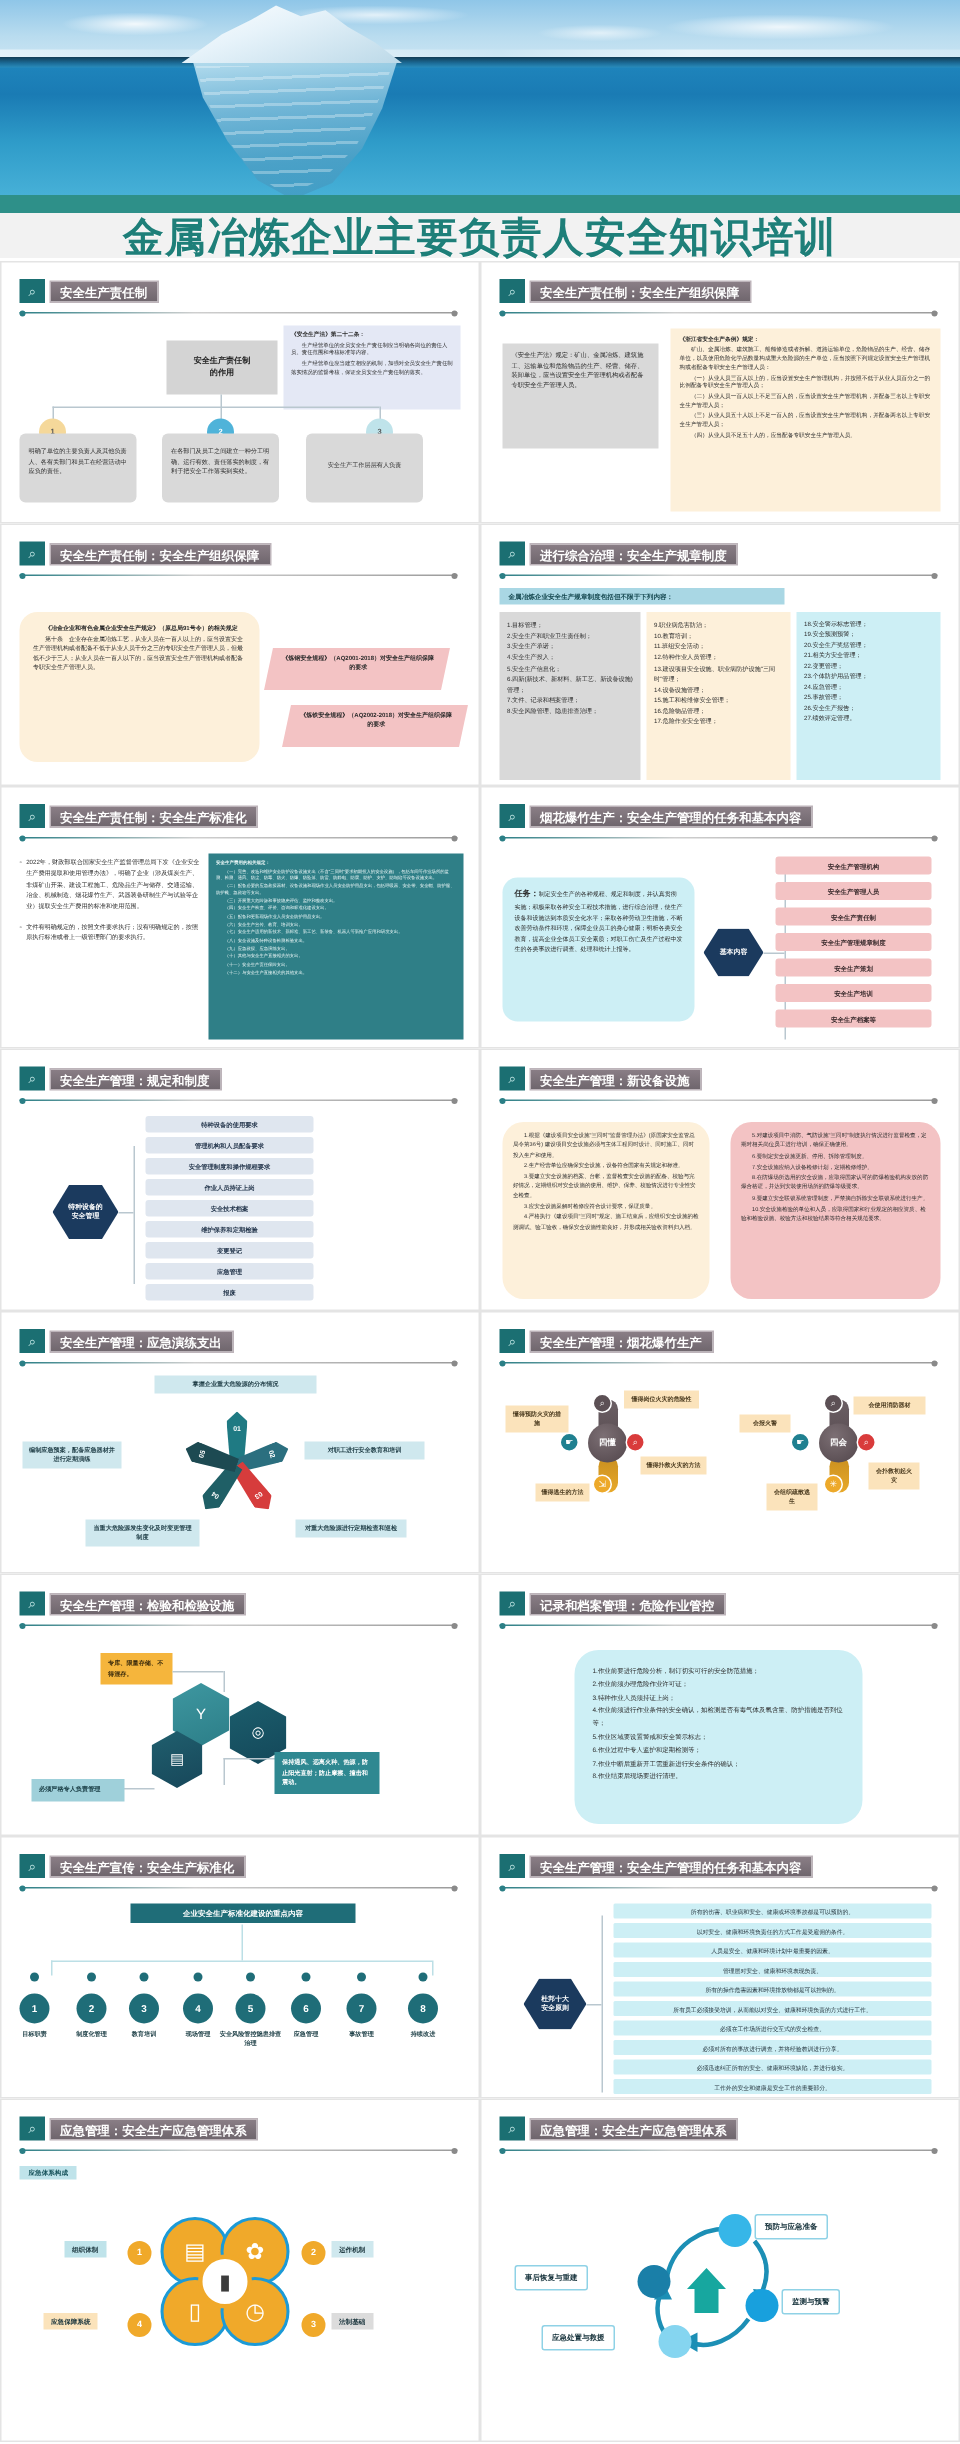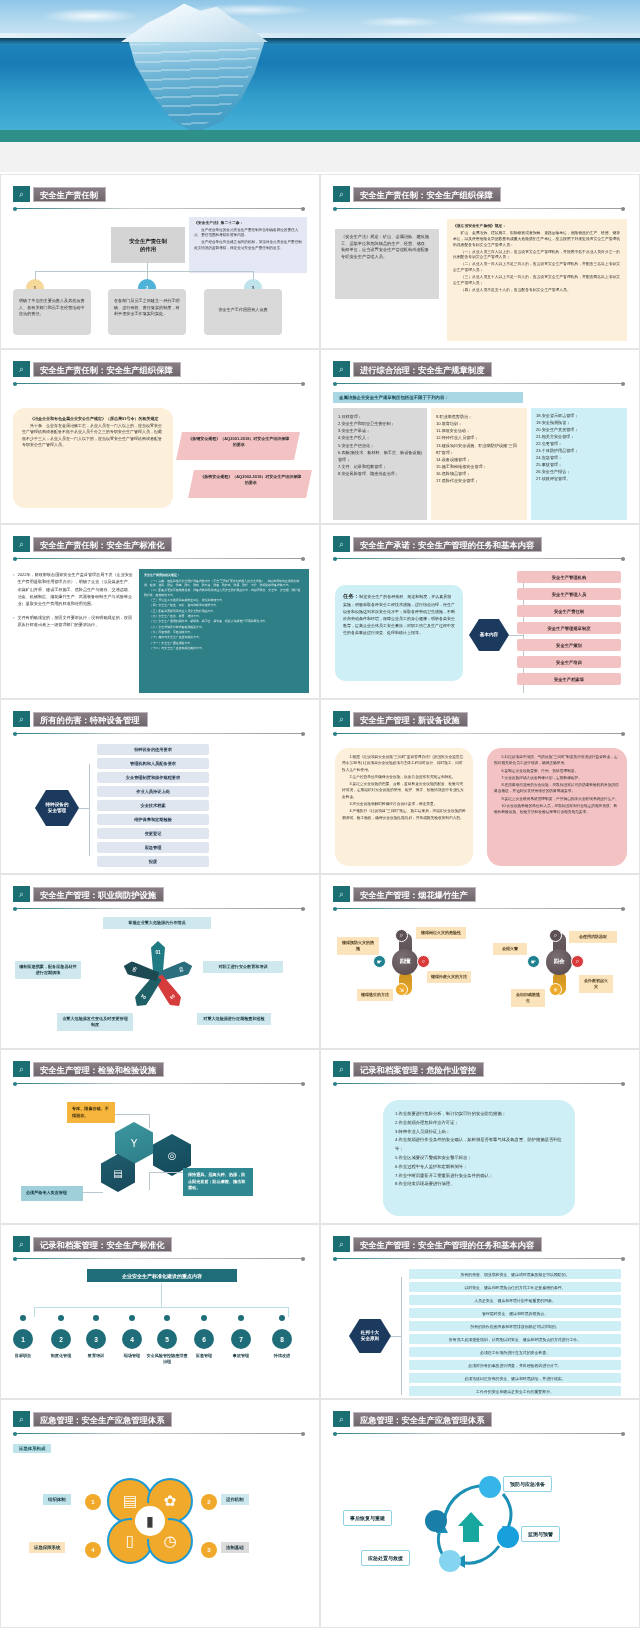--- a/index.html
+++ b/index.html
@@ -248,20 +248,21 @@
     <div class="clouds"></div>
     <div class="sea"></div>
     <div class="farice"></div>
     <div class="waterline"></div>
     <div class="berg-bottom"></div>
     <div class="berg-streaks"></div>
     <div class="berg-top"></div>
     <div class="hero-band"></div>
     <div class="hero-base"></div>
   </div>
+  <div class="main-title">金属冶炼企业主要负责人安全知识培训</div>
 
   <div class="grid">
 
     <div class="slide">
       <div class="slide-head">
         <div class="head-icon">⌕</div>
         <div class="head-box">安全生产责任制</div>
       </div>
       <div class="head-rule"></div>
       <div class="body">
@@ -400,21 +401,21 @@
           <p>（十）其他与安全生产直接相关的支出。</p>
           <p>（十一）安全生产责任保险支出。</p>
           <p>（十二）与安全生产直接相关的其他支出。</p>
         </div>
       </div>
     </div>
 
     <div class="slide">
       <div class="slide-head">
         <div class="head-icon">⌕</div>
-        <div class="head-box">安全生产承诺：安全生产管理的任务和基本内容</div>
+        <div class="head-box">烟花爆竹生产：安全生产管理的任务和基本内容</div>
       </div>
       <div class="head-rule"></div>
       <div class="body">
         <div class="tbox cyanb" style="left:14px; top:22px; width:128px; height:96px; padding:7px 8px; font-size:4px; line-height:1.75; border-radius:10px;">
           <span style="font-weight:700;font-size:5.4px;">任务：</span><span>制定安全生产的各种规程、规定和制度，并认真贯彻实施；积极采取各种安全工程技术措施，进行综合治理，使生产设备和设施达到本质安全化水平；采取各种劳动卫生措施，不断改善劳动条件和环境，保障企业员工的身心健康；明析各类安全教育，提高企业全体员工安全素质；对职工伤亡及生产过程中发生的各类事故进行调查、处理和统计上报等。</span>
         </div>
         <div class="hexlabel" style="left:148px; top:56px; width:40px; height:32px;">基本内容</div>
         <div class="conn" style="left:202px; top:12px; width:1px; height:118px;"></div>
         <div class="conn" style="left:188px; top:72px; width:14px; height:1px;"></div>
         <div class="pk-item" style="top:8px;">安全生产管理机构</div>
@@ -423,21 +424,21 @@
         <div class="pk-item" style="top:59px;">安全生产管理规章制度</div>
         <div class="pk-item" style="top:76px;">安全生产策划</div>
         <div class="pk-item" style="top:93px;">安全生产培训</div>
         <div class="pk-item" style="top:110px;">安全生产档案等</div>
       </div>
     </div>
 
     <div class="slide">
       <div class="slide-head">
         <div class="head-icon">⌕</div>
-        <div class="head-box">所有的伤害：特种设备管理</div>
+        <div class="head-box">安全生产管理：规定和制度</div>
       </div>
       <div class="head-rule"></div>
       <div class="body">
         <div class="hexlabel" style="left:34px; top:52px; width:44px; height:36px;">特种设备的<br>安全管理</div>
         <div class="conn" style="left:78px; top:70px; width:10px; height:1px;"></div>
         <div class="conn" style="left:88px; top:26px; width:1px; height:92px;"></div>
         <div class="eq-item" style="top:6px;">特种设备的使用要求</div>
         <div class="eq-item" style="top:20px;">管理机构和人员配备要求</div>
         <div class="eq-item" style="top:34px;">安全管理制度和操作规程要求</div>
         <div class="eq-item" style="top:48px;">作业人员持证上岗</div>
@@ -470,21 +471,21 @@
           <p>8.在防爆场所选用的安全设施，应取得国家认可的防爆检验机构发放的防爆合格证，并达到安装使用场所的防爆等级要求。</p>
           <p>9.要建立安全联锁系统管理制度，严禁摘自拆除安全联锁系统进行生产。</p>
           <p>10.安全设施检验的单位和人员，应取得国家和行业规定的相应资质、检验和检验设施、校验方法和校验结果等符合相关规范要求。</p>
         </div>
       </div>
     </div>
 
     <div class="slide">
       <div class="slide-head">
         <div class="head-icon">⌕</div>
-        <div class="head-box">安全生产管理：职业病防护设施</div>
+        <div class="head-box">安全生产管理：应急演练支出</div>
       </div>
       <div class="head-rule"></div>
       <div class="body">
         <div class="petal" style="left:150px; top:28px; transform:rotate(0deg);">
           <i style="background:#1f7a83;"></i>
             <span>01</span>
         </div>
         <div class="petal" style="left:150px; top:28px; transform:rotate(72deg);">
           <i style="background:#2b6f7f;"></i>
             <span>02</span>
@@ -584,21 +585,21 @@
           <div>6.作业过程中专人监护和定期检测等；</div>
           <div>7.作业中断后重新开工需重新进行安全条件的确认；</div>
           <div>8.作业结束后现场要进行清理。</div>
         </div>
       </div>
     </div>
 
     <div class="slide">
       <div class="slide-head">
         <div class="head-icon">⌕</div>
-        <div class="head-box">记录和档案管理：安全生产标准化</div>
+        <div class="head-box">安全生产宣传：安全生产标准化</div>
       </div>
       <div class="head-rule"></div>
       <div class="body">
         <div class="std-title">企业安全生产标准化建设的重点内容</div>
         <div class="conn" style="left:33px; top:44px; width:254px; height:1px; background:#bcdfe6;"></div>
         <div class="conn" style="left:33px; top:44px; width:1px; height:10px; background:#bcdfe6;"></div>
         <div class="conn" style="left:287px; top:44px; width:1px; height:10px; background:#bcdfe6;"></div>
         <div class="conn" style="left:160px; top:20px; width:1px; height:24px; background:#bcdfe6;"></div>
 
         <div class="std-dot" style="left:19px;  top:52px;"></div>

